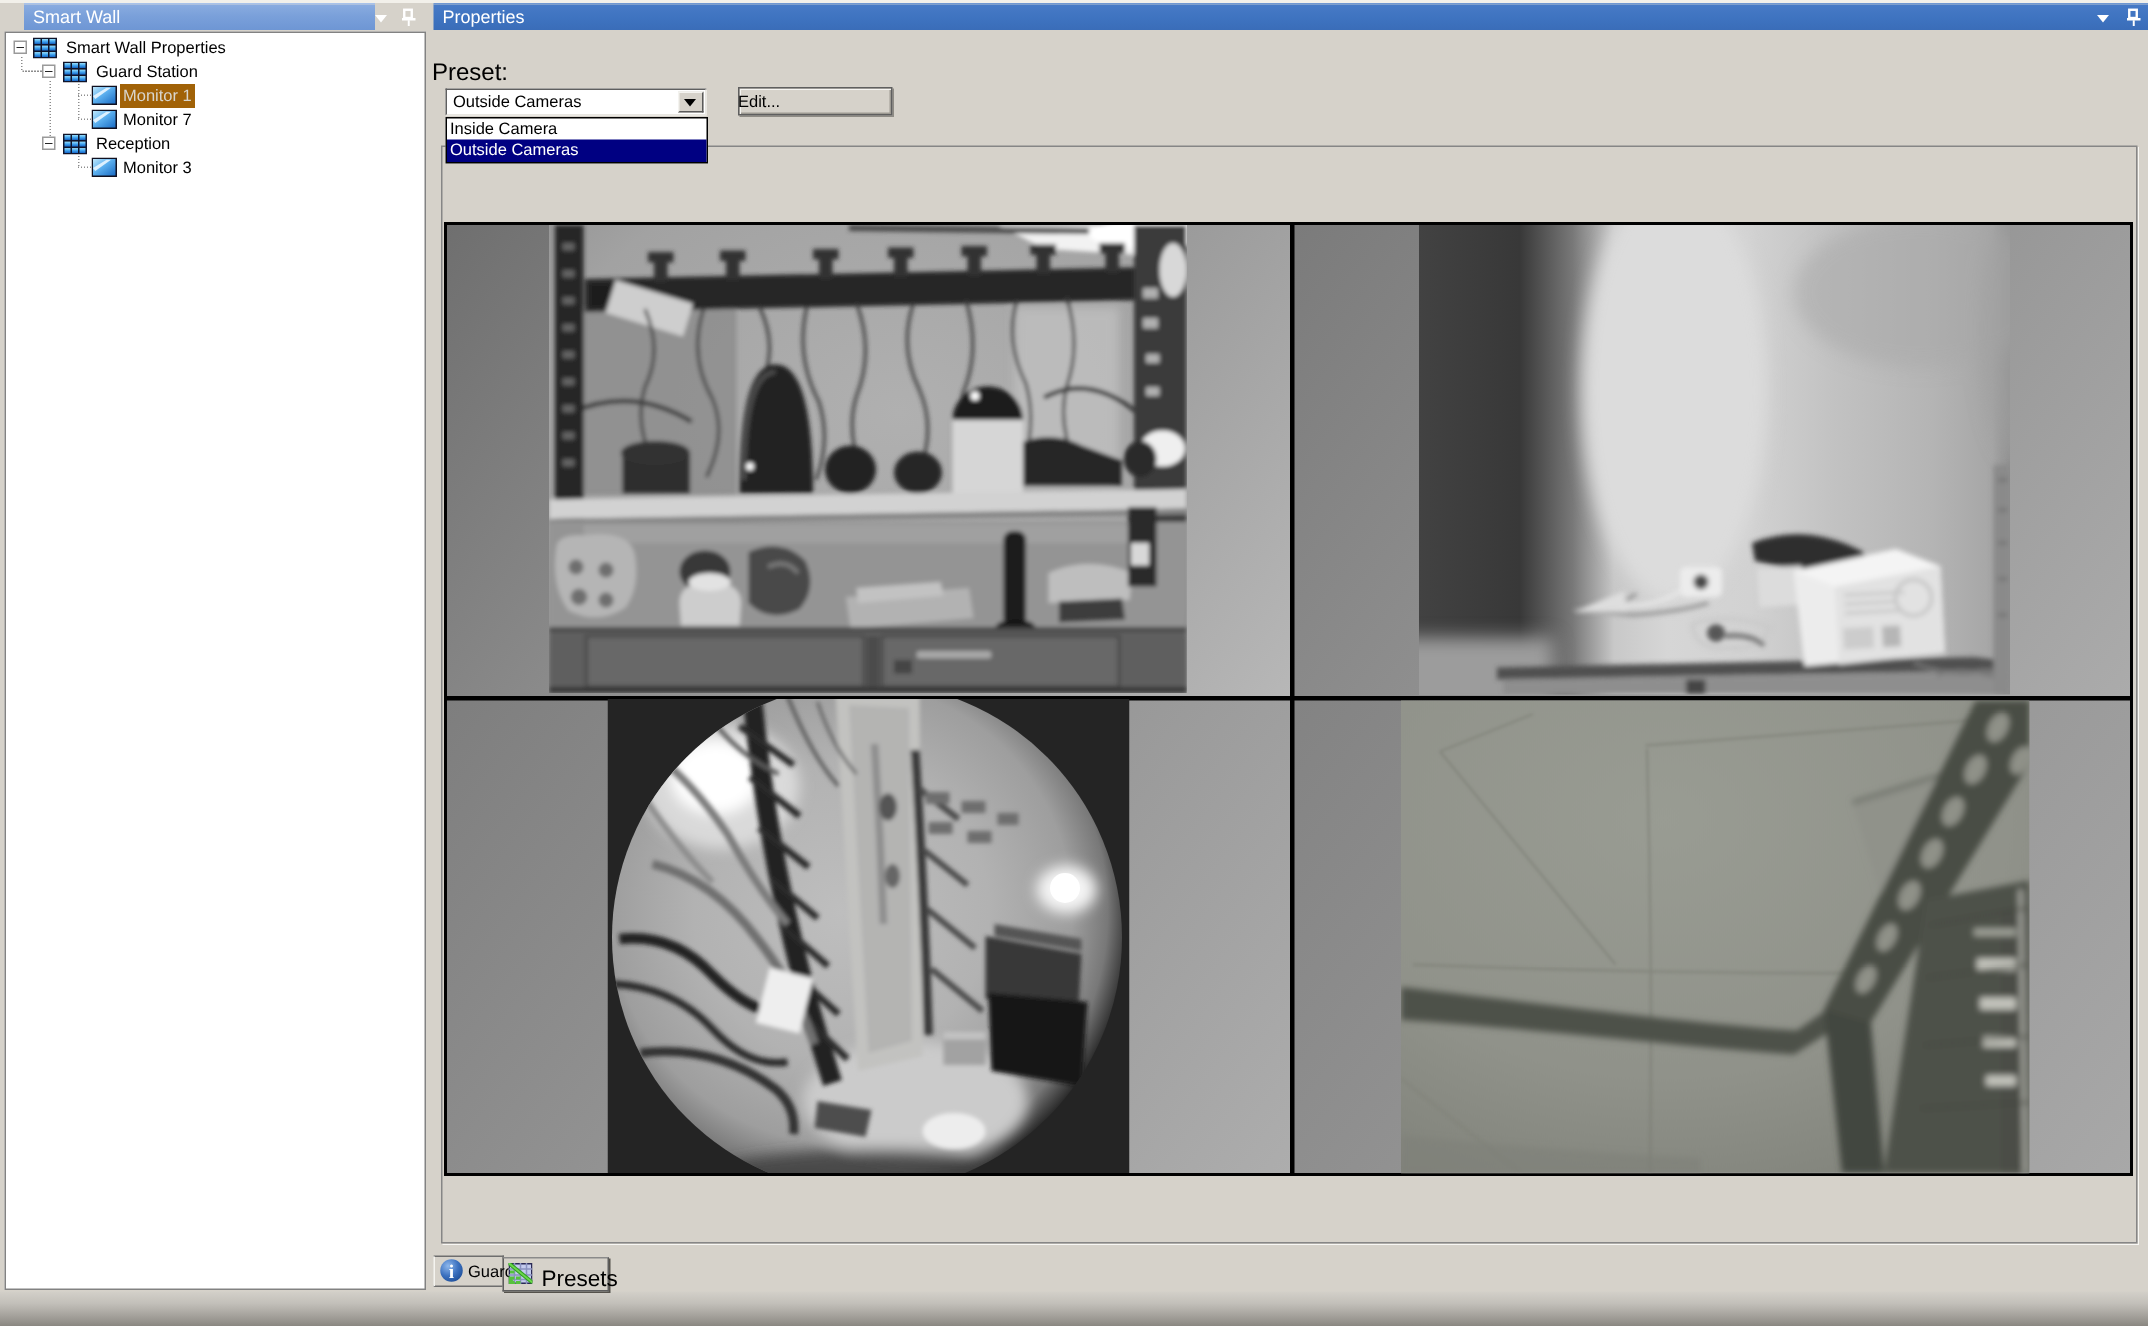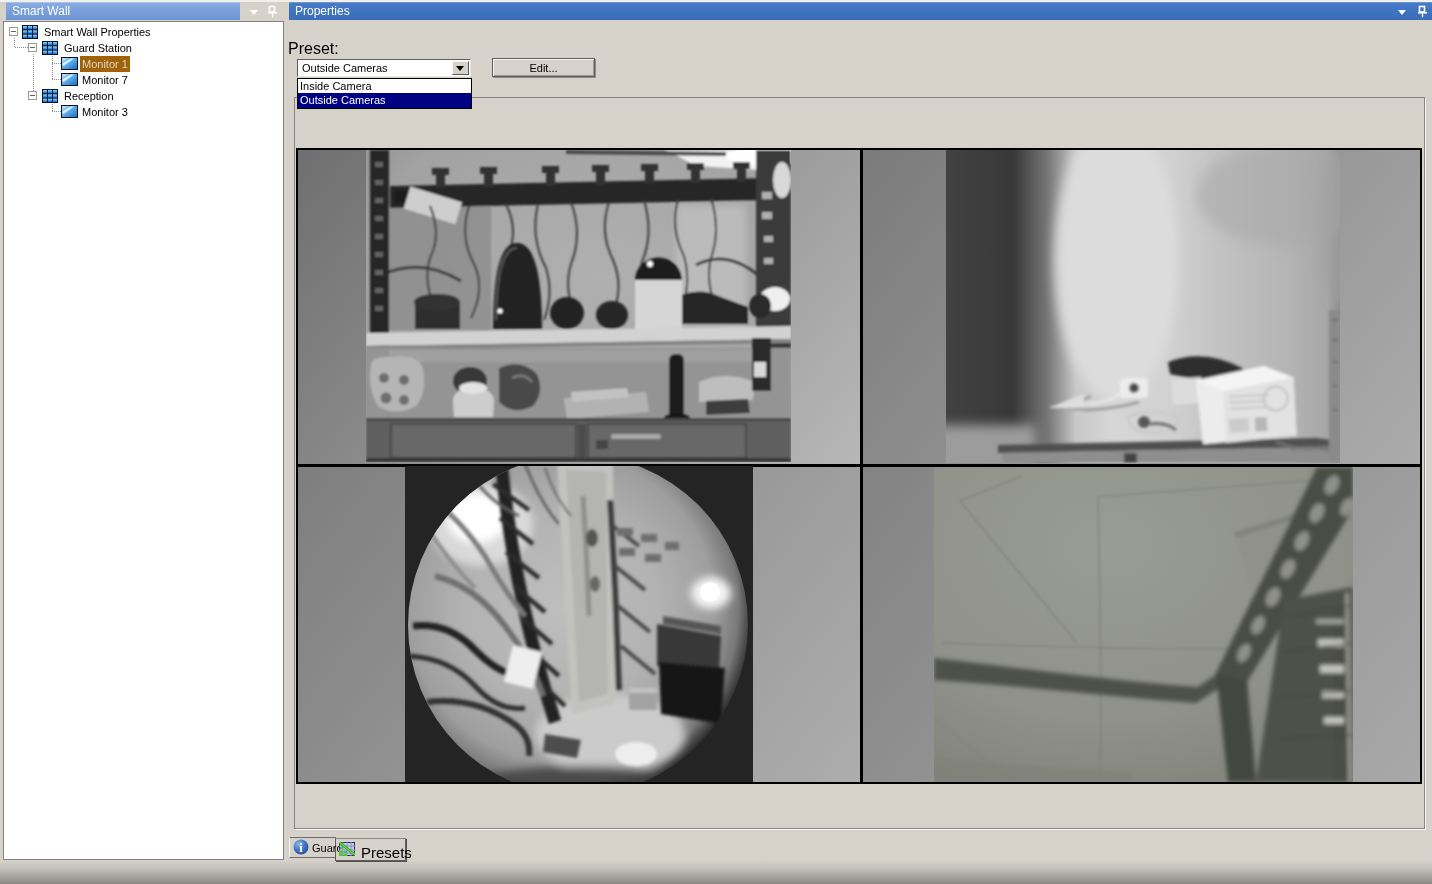--- a/index.html
+++ b/index.html
@@ -10,21 +10,21 @@
 .chev{position:absolute;width:0;height:0;border-left:4px solid transparent;border-right:4px solid transparent;border-top:5px solid #fff}
 .trow{position:absolute;height:16px;line-height:16px;white-space:nowrap}
 .dotv{position:absolute;width:1px;background-image:repeating-linear-gradient(180deg,#8c8c8c 0 1px,transparent 1px 2px)}
 .doth{position:absolute;height:1px;background-image:repeating-linear-gradient(90deg,#8c8c8c 0 1px,transparent 1px 2px)}
 .ebox{position:absolute;width:9px;height:9px;border:1px solid #9a9a9a;background:#fff;font-size:9px;line-height:7px;text-align:center;color:#000}
 .pane{position:absolute}
 </style></head>
 <body>
 <div class="abs" style="left:0;top:0;width:1432px;height:2px;background:#f2f0ea;z-index:40"></div>
 
-<div class="tbar tb-l" style="left:6px;width:234px">Smart Wall</div>
+<div class="tbar tb-l" style="left:16px;width:234px">Smart Wall</div>
 <div class="chev" style="left:250px;top:10px"></div>
 <svg class="abs" style="left:266px;top:5px" width="13" height="13" viewBox="0 0 13 13">
     <g stroke="#fff" fill="none">
       <rect x="3.5" y="1.5" width="5" height="5.5" stroke-width="1.6"></rect>
       <path d="M2,7.8 h9" stroke-width="1.6"></path>
       <path d="M6.5,8.5 v3.8" stroke-width="1.3"></path>
     </g>
   </svg>
 
 <div class="tbar tb-r" style="left:289px;width:1355px">Properties</div>
@@ -137,21 +137,21 @@
 <div class="abs" style="left:288px;top:40px;font-size:16px">Preset:</div>
 
 <div class="abs" style="left:294px;top:97px;width:1131px;height:732px;border:1px solid #868686;box-shadow:1px 1px 0 #f8f7f4"></div>
 
 <div class="abs" style="left:297px;top:59px;width:174px;height:18px;background:#fff;border:1px solid;border-color:#5f5f5f #e9e7e1 #e9e7e1 #5f5f5f"></div>
 <div class="abs" style="left:302px;top:62px;font-size:11px">Outside Cameras</div>
 <div class="abs" style="left:452px;top:61px;width:17px;height:14px;background:#d6d2ca;border:1px solid;border-color:#f4f3ef #5a5a5a #5a5a5a #f4f3ef"></div>
 <div class="abs" style="left:456px;top:66px;width:0;height:0;border-left:4px solid transparent;border-right:4px solid transparent;border-top:5px solid #000"></div>
 
 <div class="abs" style="left:492px;top:58px;width:103px;height:19px;background:#d6d2ca;border:1px solid #5f5f5f;box-shadow:inset 1px 1px 0 #f6f5f2,inset -1px -1px 0 #9d9a92,1px 1px 0 #8f8c85"></div>
-<div class="abs" style="left:492px;top:62px;width:103px;text-align:center;font-size:11px">Edit...</div>
+<div class="abs" style="left:492px;top:62px;width:103px;font-size:11px">Edit...</div>
 
 <div class="abs" style="left:297px;top:78px;width:175px;height:31px;background:#fff;border:1px solid #000;z-index:30"></div>
 <div class="abs" style="left:300px;top:80px;font-size:11px;z-index:31">Inside Camera</div>
 <div class="abs" style="left:298px;top:93px;width:173px;height:15px;background:#000082;z-index:31"></div>
 <div class="abs" style="left:300px;top:94px;font-size:11px;color:#fff;z-index:32">Outside Cameras</div>
 
 <div class="abs" style="left:296px;top:148px;width:1126px;height:636px;background:#000">
 <div class="pane" style="left:2px;top:2px;width:562px;height:314px;background:linear-gradient(128deg,#6f6f6f,#b7b7b7)"></div>
 <div class="pane" style="left:567px;top:2px;width:557px;height:314px;background:linear-gradient(128deg,#7b7b7b,#ababab)"></div>
 <div class="pane" style="left:2px;top:319px;width:562px;height:315px;background:linear-gradient(128deg,#7e7e7e,#adadad)"></div>

